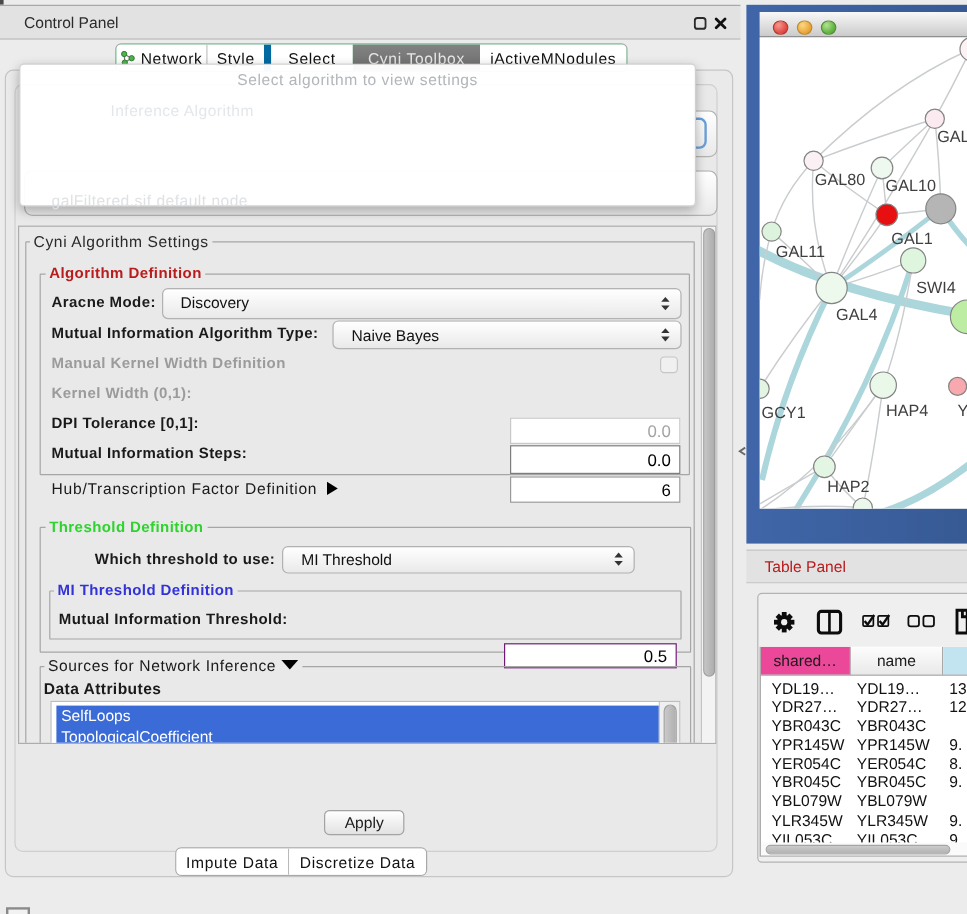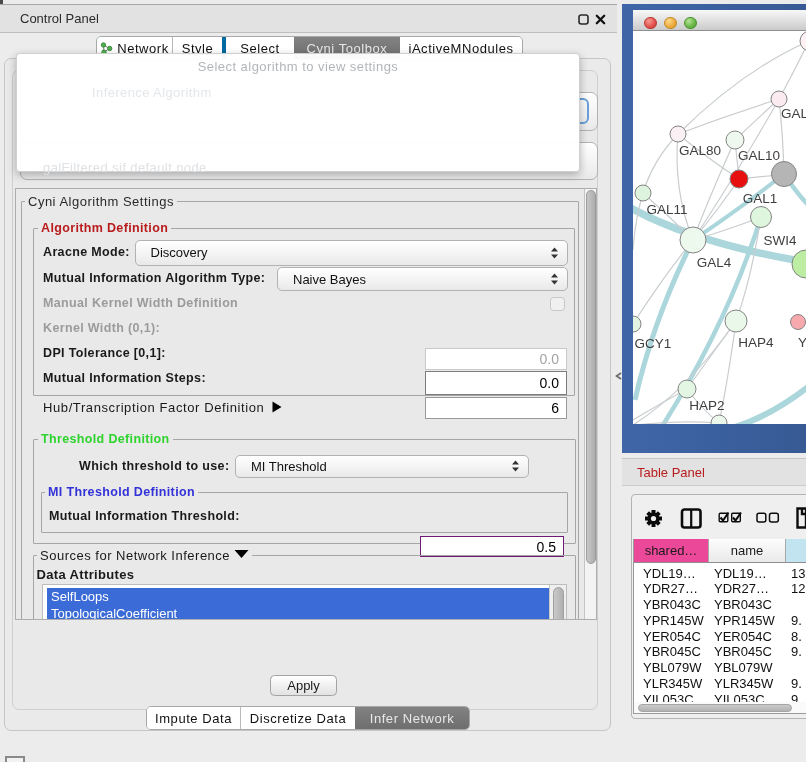--- a/index.html
+++ b/index.html
@@ -46,21 +46,21 @@
 
 <div class="abs" style="left:96px;top:36px;height:22px;display:flex;border:1px solid #a9a9a9;border-radius:5px;overflow:hidden;background:#86efac;">
   <div class="seg" style="position:static;width:76px;border-right:1px solid #b9b9b9;">
     <svg width="13" height="13" viewBox="0 0 13 13" style="margin-right:4px;">
       <path d="M3.5,3 L9.5,6.5 M3.5,3 L4,10 M9.5,6.5 L4,10" stroke="#777" stroke-width="1"></path>
       <circle cx="3.5" cy="3" r="2.2" fill="#52b152" stroke="#2c7d2c" stroke-width="0.8"></circle>
       <circle cx="9.7" cy="6.5" r="2.2" fill="#52b152" stroke="#2c7d2c" stroke-width="0.8"></circle>
       <circle cx="4" cy="10.2" r="2.2" fill="#52b152" stroke="#2c7d2c" stroke-width="0.8"></circle>
     </svg>
     Network</div>
-  <div class="seg" style="position:static;width:53px;border-right:4px solid #0369a1;text-decoration:underline;">Style</div>
+  <div class="seg" style="position:static;width:53px;border-right:6px solid #0369a1;text-decoration:underline;">Style</div>
   <div class="seg" style="position:static;width:68px;">Select</div>
   <div class="seg segdark" style="position:static;width:106px;">Cyni Toolbox</div>
   <div class="seg" style="position:static;width:122px;">jActiveMNodules</div>
 </div>
 
 <div class="abs" style="left:577px;top:90px;width:21px;height:42px;overflow:hidden;">
   <div class="combo" style="left:-557px;top:2px;width:575.5px;height:36.5px;border-radius:7px;"></div>
   <div class="abs" style="left:-554px;top:8px;width:566px;height:26px;border:2.5px solid #6a9fd8;border-radius:6px;box-sizing:border-box;"></div>
 </div>
 <div class="combo" style="left:20px;top:142px;width:575.5px;height:35.5px;border-radius:7px;"></div>
@@ -153,21 +153,20 @@
     background:linear-gradient(#cccccc,#b4b4b4);border:1px solid #a2a2a2;box-sizing:border-box;"></div>
 </div>
 
 <div class="abs" style="left:270px;top:675px;width:67px;height:21px;border:1px solid #a3a3a3;border-radius:4.5px;
   background:linear-gradient(#ffffff,#e2e2e2);display:flex;align-items:center;justify-content:center;
   font-size:13px;color:#1a1a1a;box-sizing:border-box;">Apply</div>
 
 <div class="abs" style="left:146px;top:706px;height:22px;display:flex;border:1px solid #a8a8a8;border-radius:5px;overflow:hidden;background:#fff;">
   <div class="seg" style="position:static;width:94px;border-right:1px solid #b9b9b9;">Impute Data</div>
   <div class="seg" style="position:static;width:114px;">Discretize Data</div>
-  <div class="seg segdark" style="position:static;width:114px;">Infer Network</div>
 </div>
 
 <svg class="abs" style="left:615px;top:372px;" width="7" height="8" viewBox="0 0 7 8">
   <path d="M6,1 L1.5,4 L6,7" fill="none" stroke="#6a6a6a" stroke-width="1.6"></path>
 </svg>
 
 <div class="abs" style="left:5px;top:756px;width:20px;height:10px;background:#f2f2f2;border:2px solid #8a8a8a;box-sizing:border-box;"></div>
 
 <div class="abs" id="dropdown" style="left:16px;top:53px;width:564px;height:119px;
   background:rgba(255,255,255,0.96);border:1px solid rgba(150,150,150,0.45);border-radius:4px;

